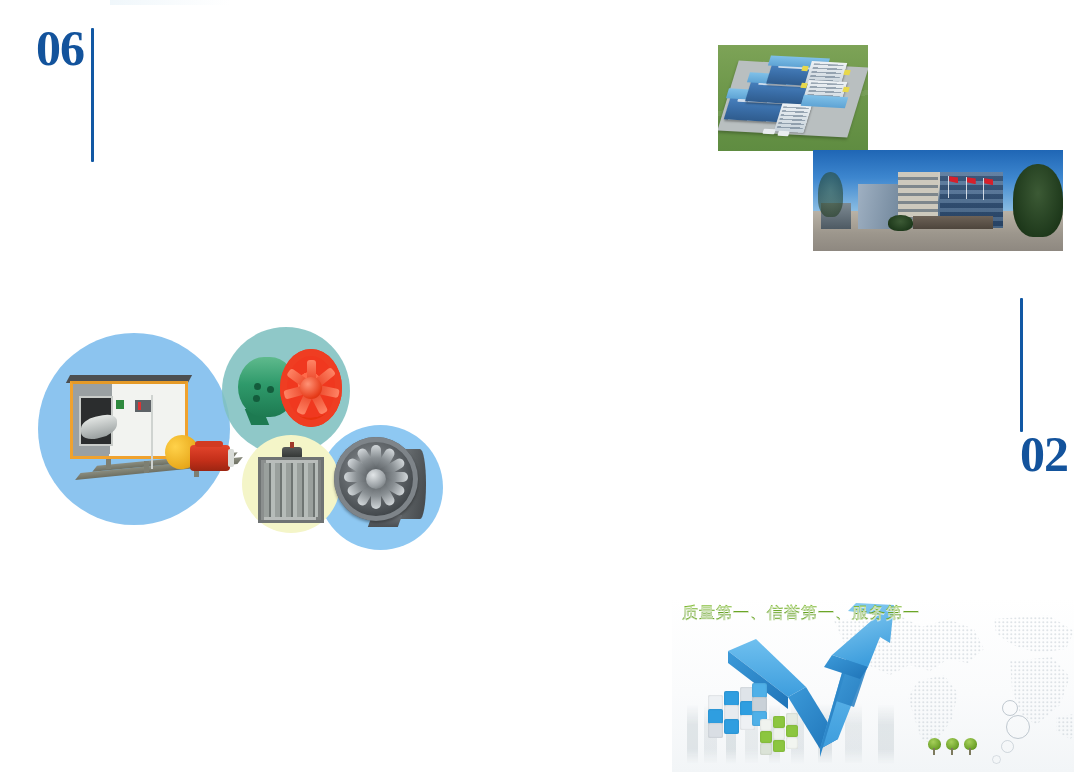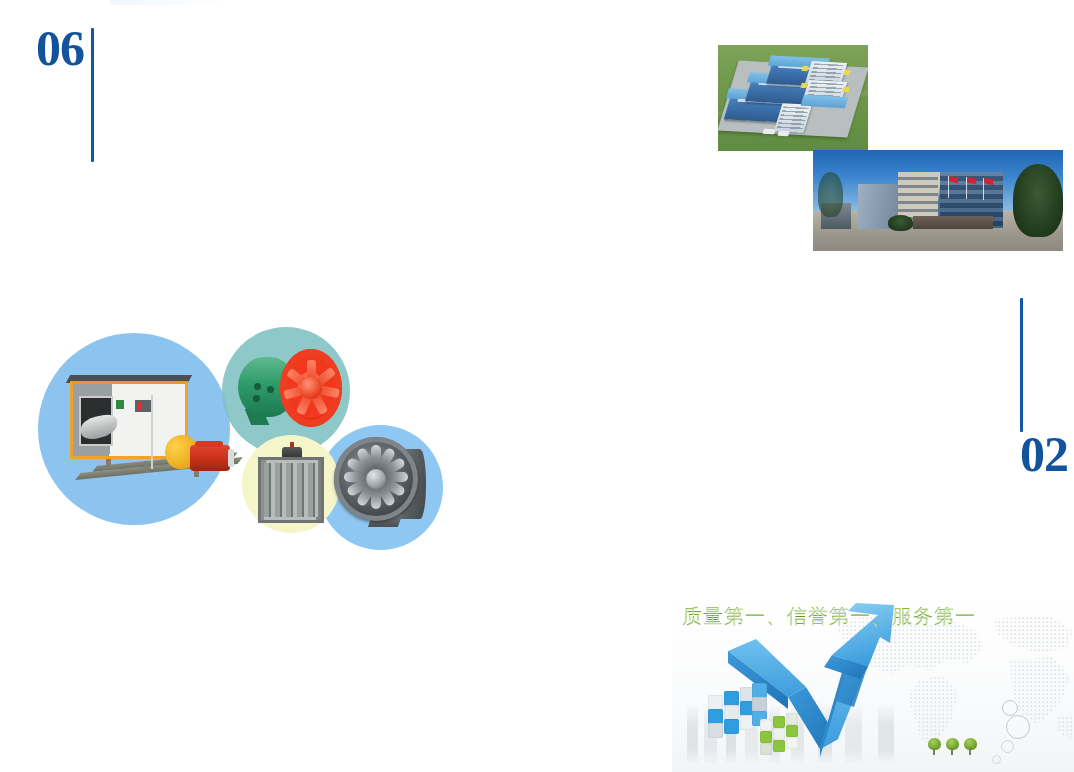--- a/index.html
+++ b/index.html
@@ -381,22 +381,22 @@
         rgba(190,200,205,.42) 50% 55%, transparent 55% 60%,
         rgba(190,200,205,.30) 60% 66%, transparent 66% 72%,
         rgba(190,200,205,.38) 72% 78%, transparent 78% 100%);
       -webkit-mask-image: linear-gradient(180deg, transparent 0%, #000 35%, #000 75%, transparent 100%);
       mask-image: linear-gradient(180deg, transparent 0%, #000 35%, #000 75%, transparent 100%);
   }
   .bn-slogan-text {
     position: absolute;
     left: 10px; top: 6px;
     font-family: "DejaVu Sans", "Liberation Sans", sans-serif;
-    font-size: 20px;
-    font-weight: 400;
+    font-size: 16px;
+    font-weight: 700;
     letter-spacing: 1px;
     white-space: nowrap;
     background: linear-gradient(180deg,#8dc63f 0%, #5f9a1e 55%, #7ab82f 100%);
     -webkit-background-clip: text;
     background-clip: text;
     color: transparent;
     text-shadow: 0 1px 0 rgba(255,255,255,.6);
   }
   .bn-arrow { position: absolute; left: 0; top: 0; width: 402px; height: 175px; }
   .bn-cube {

